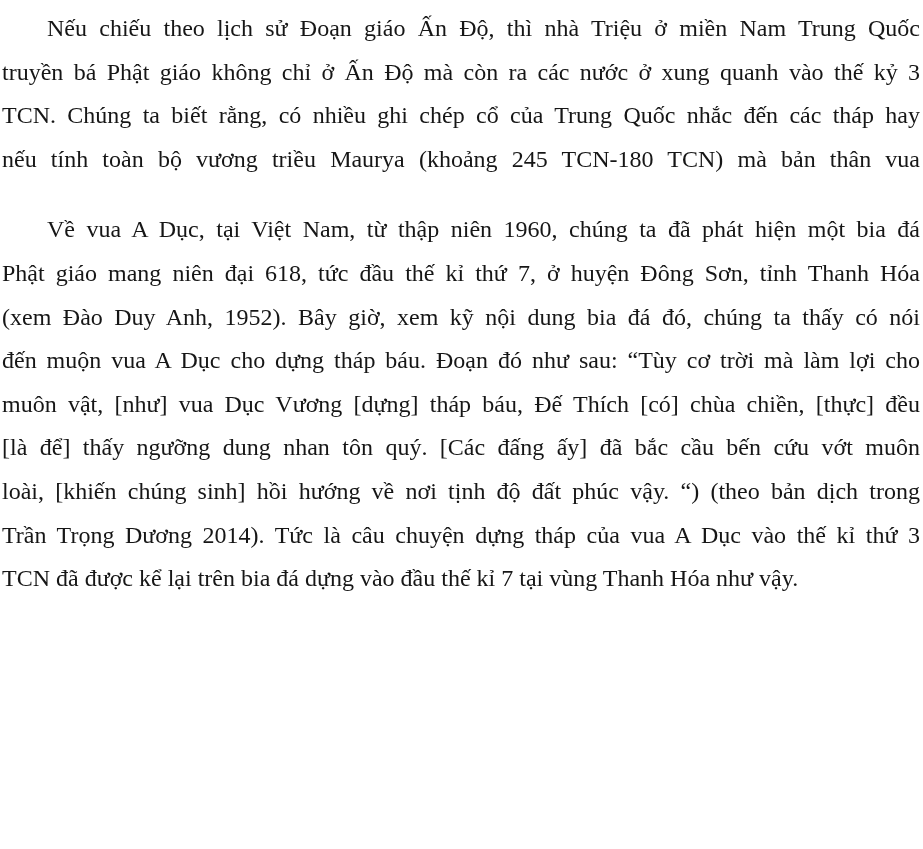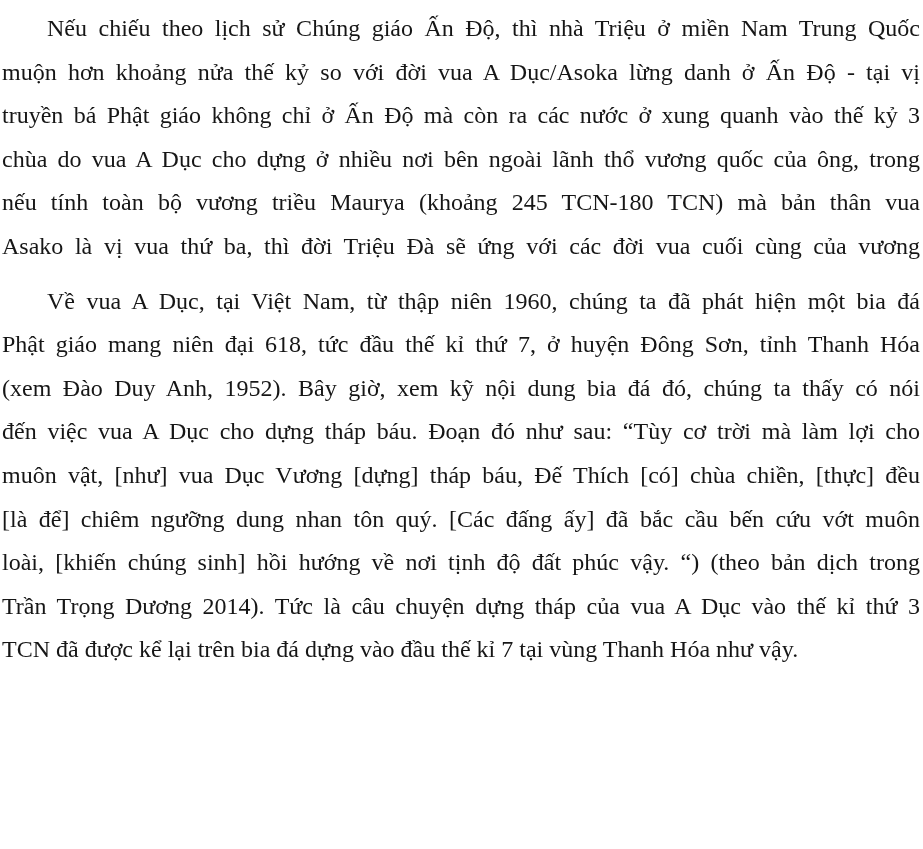--- a/index.html
+++ b/index.html
@@ -18,49 +18,47 @@
     height: 849px;
     padding: 7px 3px 0 2px;
     background: #ffffff;
     font-family: "Liberation Serif", "DejaVu Serif", serif;
     font-size: 24px;
     line-height: 43.6px;
     color: #161616;
     -webkit-font-smoothing: antialiased;
   }
   .paragraph { margin: 0; }
-  .paragraph + .paragraph { margin-top: 11px; }
+  .paragraph + .paragraph { margin-top: 27px; }
   .line {
     text-align: justify;
     text-align-last: justify;
     white-space: normal;
   }
   .line.last {
     text-align-last: left;
   }
   .line.indent {
     text-indent: 45px;
   }
 </style>
 </head>
 <body>
 
 <div class="page" style="background: rgb(255, 255, 255); color: rgb(22, 22, 22);">
     <div class="paragraph">
-      <div class="line indent">Nếu chiếu theo lịch sử Chúng giáo Ấn Độ, thì nhà Triệu ở miền Nam Trung Quốc</div>
-      <div class="line">muộn hơn khoảng nửa thế kỷ so với đời vua A Dục/Asoka lừng danh ở Ấn Độ - tại vị</div>
+      <div class="line indent">Nếu chiếu theo lịch sử Đoạn giáo Ấn Độ, thì nhà Triệu ở miền Nam Trung Quốc</div>
       <div class="line">truyền bá Phật giáo không chỉ ở Ấn Độ mà còn ra các nước ở xung quanh vào thế kỷ 3</div>
-      <div class="line">chùa do vua A Dục cho dựng ở nhiều nơi bên ngoài lãnh thổ vương quốc của ông, trong</div>
+      <div class="line">TCN. Chúng ta biết rằng, có nhiều ghi chép cổ của Trung Quốc nhắc đến các tháp hay</div>
       <div class="line">nếu tính toàn bộ vương triều Maurya (khoảng 245 TCN-180 TCN) mà bản thân vua</div>
-      <div class="line">Asako là vị vua thứ ba, thì đời Triệu Đà sẽ ứng với các đời vua cuối cùng của vương</div>
     </div>
     <div class="paragraph">
       <div class="line indent">Về vua A Dục, tại Việt Nam, từ thập niên 1960, chúng ta đã phát hiện một bia đá</div>
       <div class="line">Phật giáo mang niên đại 618, tức đầu thế kỉ thứ 7, ở huyện Đông Sơn, tỉnh Thanh Hóa</div>
       <div class="line">(xem Đào Duy Anh, 1952). Bây giờ, xem kỹ nội dung bia đá đó, chúng ta thấy có nói</div>
-      <div class="line">đến việc vua A Dục cho dựng tháp báu. Đoạn đó như sau: “Tùy cơ trời mà làm lợi cho</div>
+      <div class="line">đến muộn vua A Dục cho dựng tháp báu. Đoạn đó như sau: “Tùy cơ trời mà làm lợi cho</div>
       <div class="line">muôn vật, [như] vua Dục Vương [dựng] tháp báu, Đế Thích [có] chùa chiền, [thực] đều</div>
-      <div class="line">[là để] chiêm ngưỡng dung nhan tôn quý. [Các đấng ấy] đã bắc cầu bến cứu vớt muôn</div>
+      <div class="line">[là để] thấy ngưỡng dung nhan tôn quý. [Các đấng ấy] đã bắc cầu bến cứu vớt muôn</div>
       <div class="line">loài, [khiến chúng sinh] hồi hướng về nơi tịnh độ đất phúc vậy. “) (theo bản dịch trong</div>
       <div class="line">Trần Trọng Dương 2014). Tức là câu chuyện dựng tháp của vua A Dục vào thế kỉ thứ 3</div>
       <div class="line last">TCN đã được kể lại trên bia đá dựng vào đầu thế kỉ 7 tại vùng Thanh Hóa như vậy.</div>
     </div>
   </div>
 
 </body></html>

